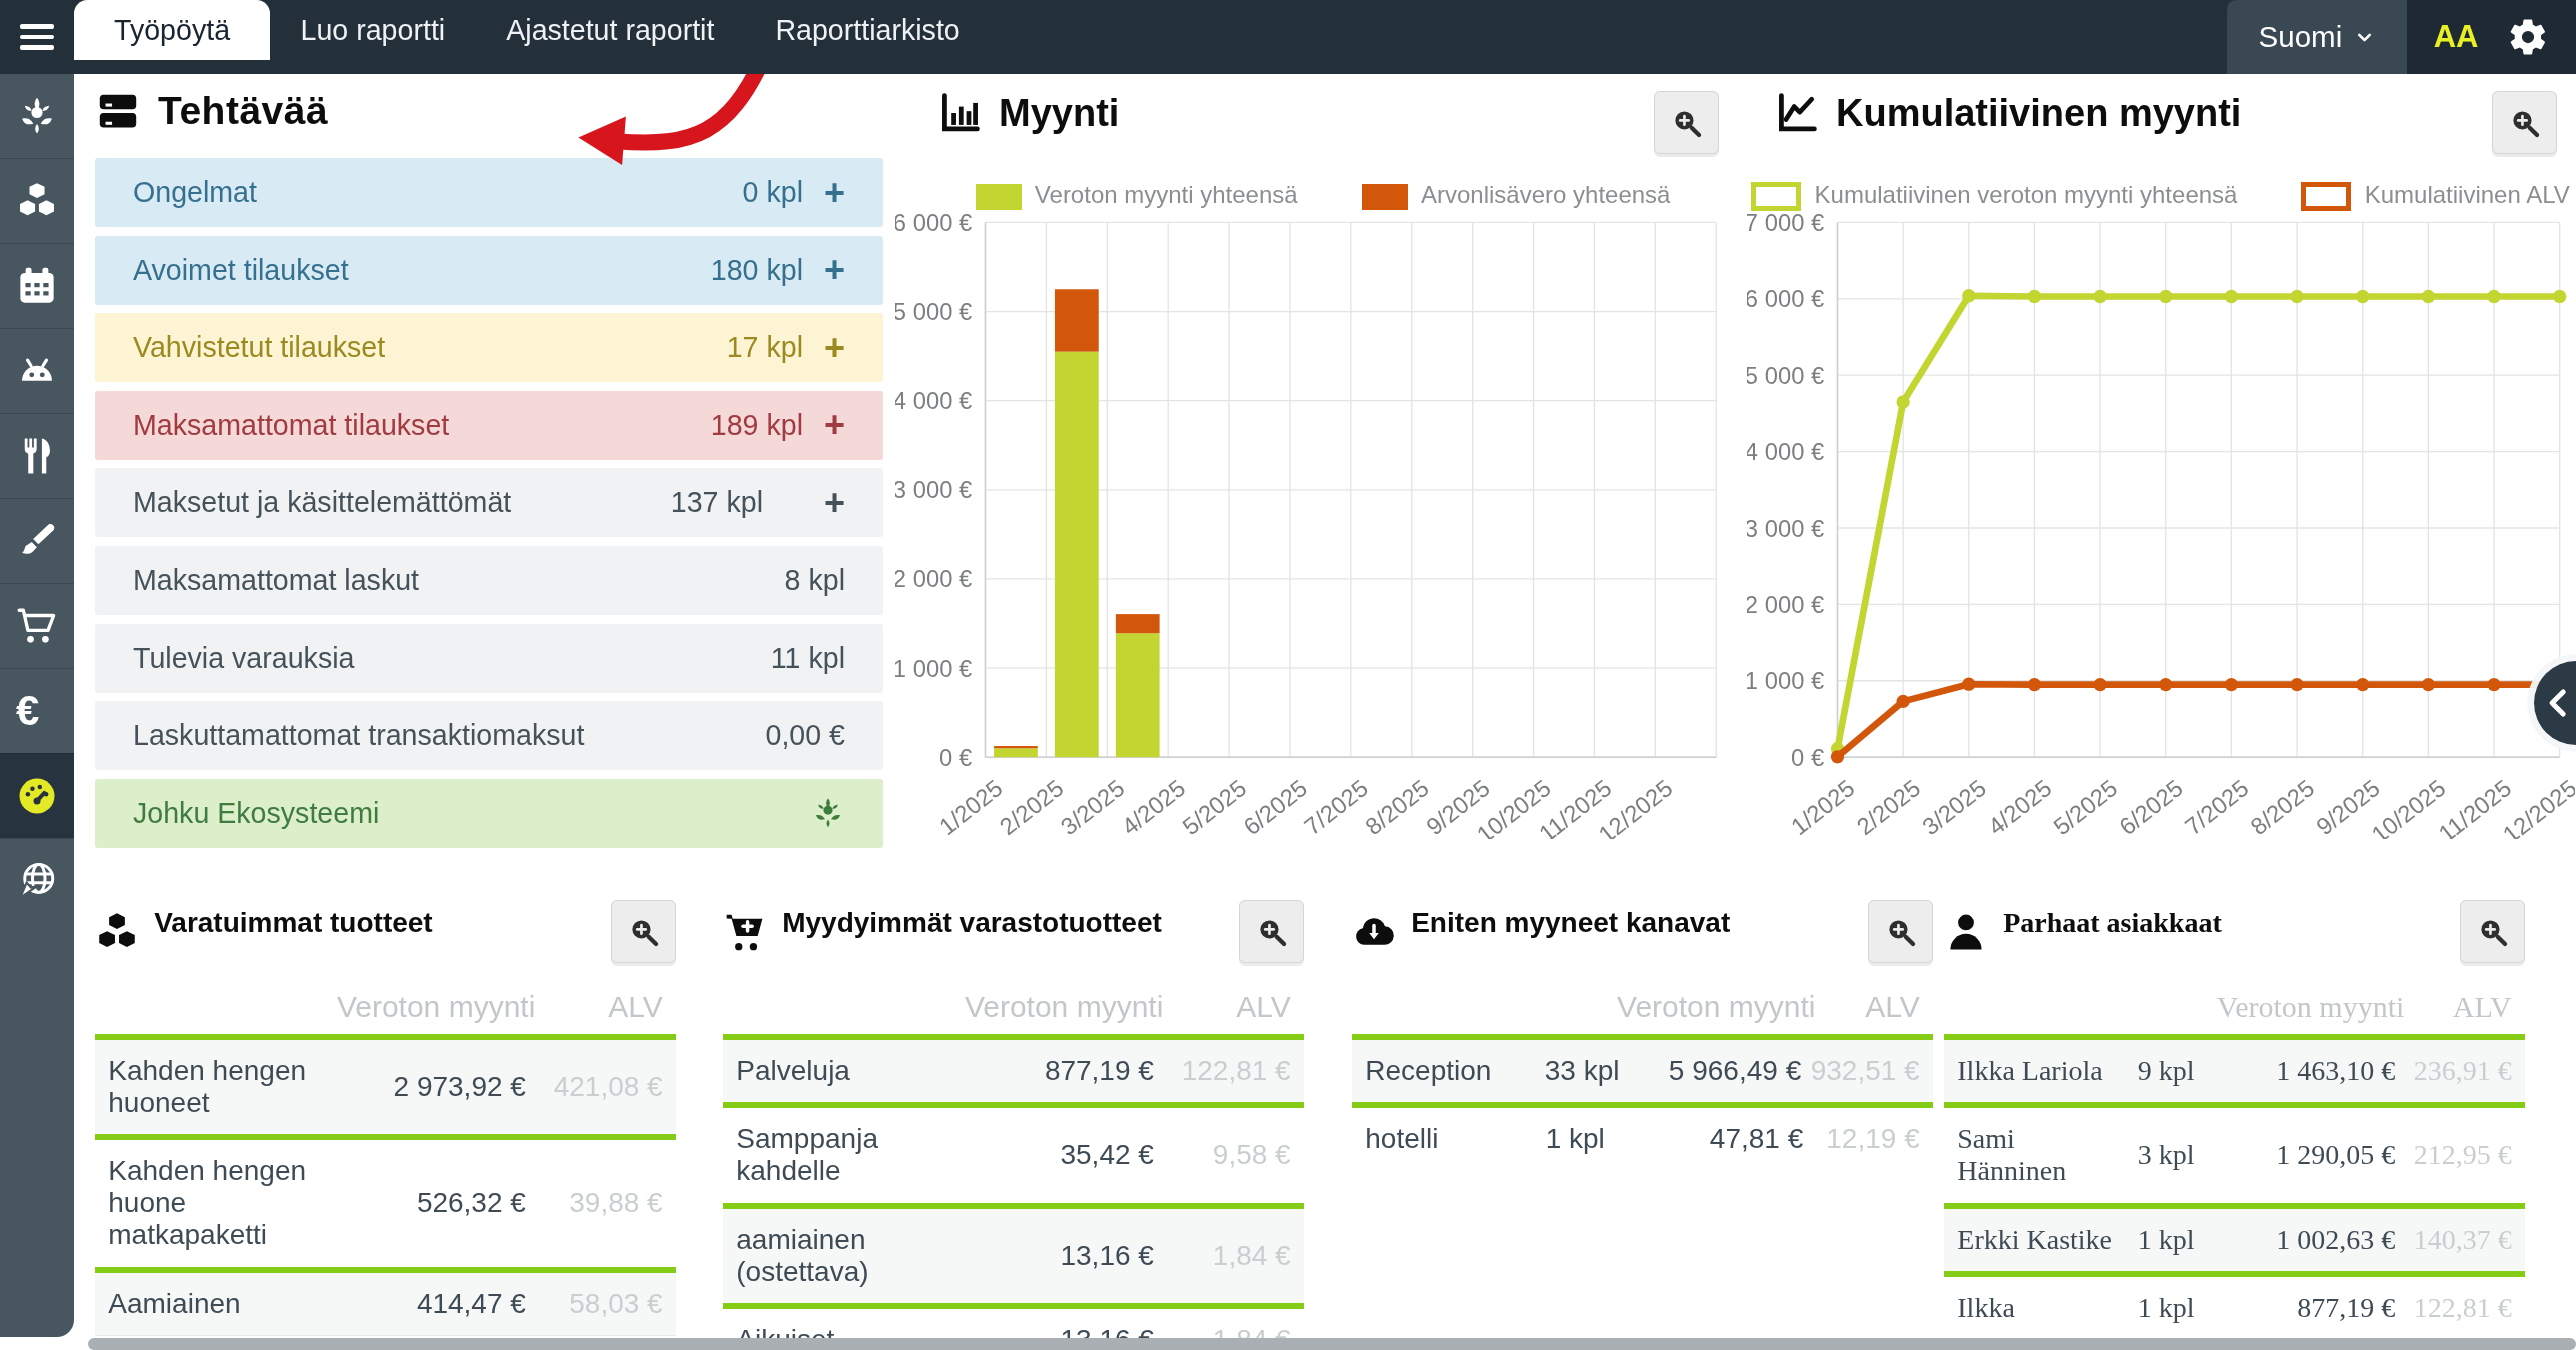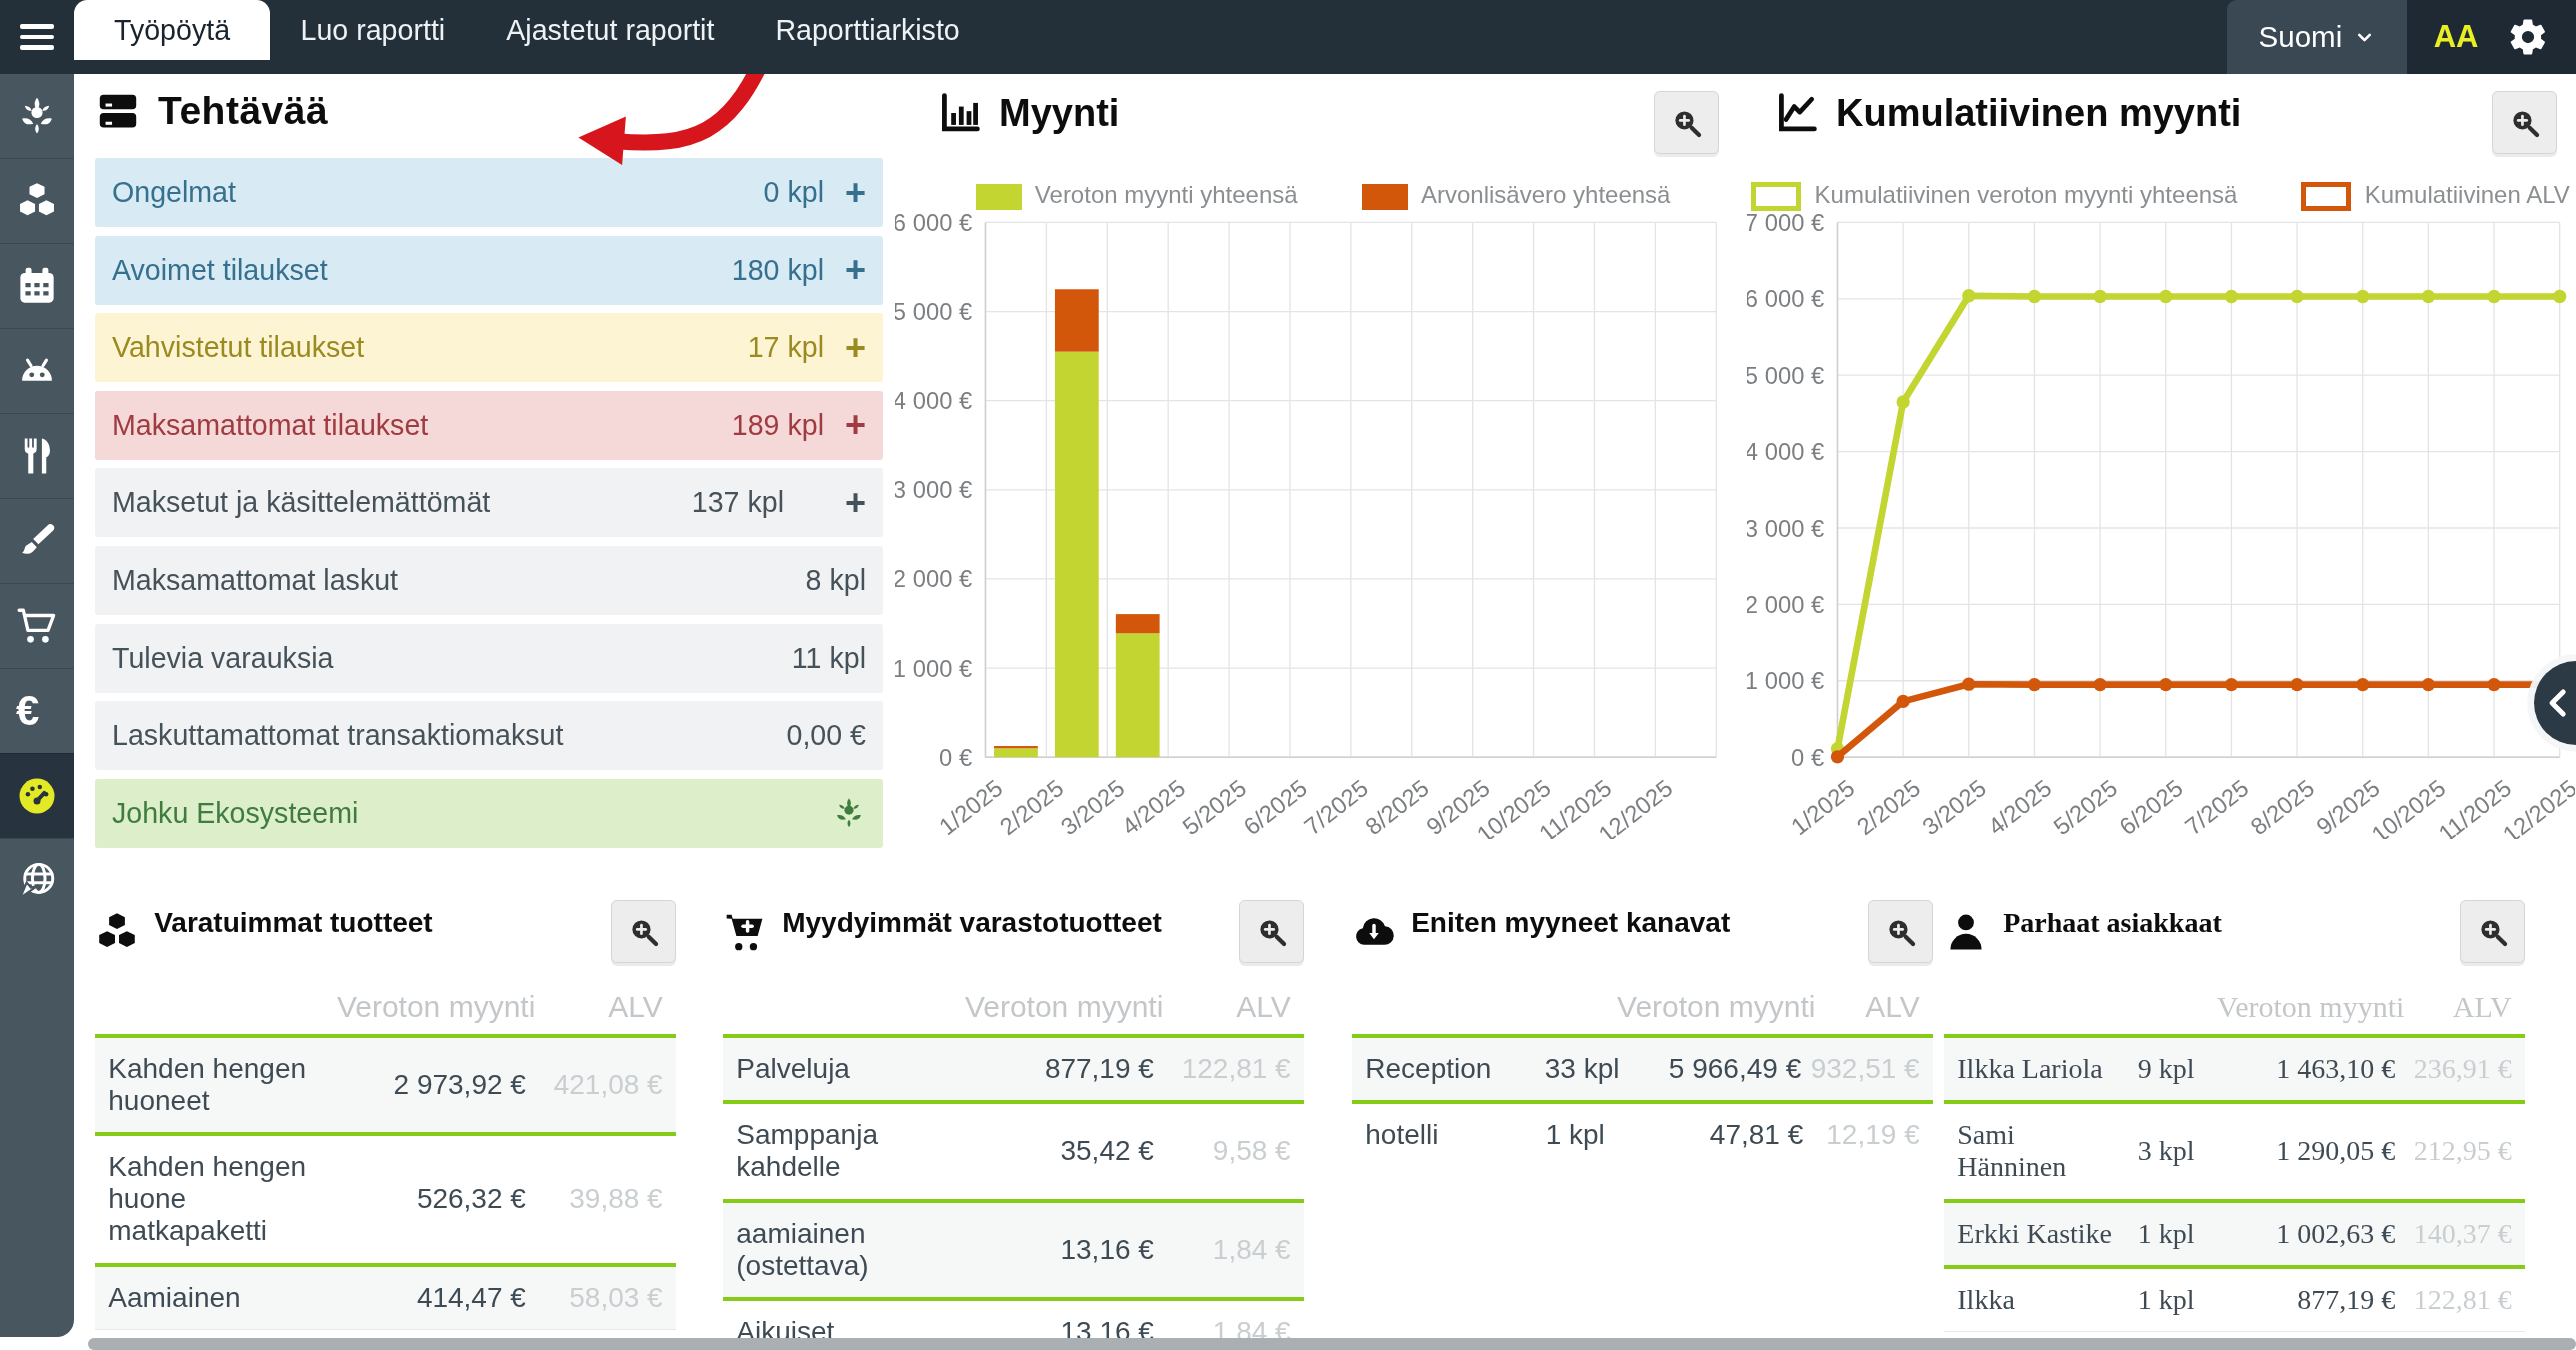--- a/index.html
+++ b/index.html
@@ -28,21 +28,21 @@
   .side-cell.active{background:#27333f;--icon-bg:#27333f;color:#e3ea25;}
   .side-cell .ic{width:42px;height:42px;}
   .euro-glyph{font-size:42px;font-weight:bold;color:#fff;line-height:1;}
 
   
   .tasks-head{position:absolute;left:95px;top:88px;display:flex;align-items:center;gap:17px;--icon-bg:#fff;}
   .tasks-head .ic{width:46px;height:46px;color:#0d0d0d;}
   .tasks-title{font-size:39px;font-weight:bold;color:#0d0d0d;letter-spacing:0.5px;}
   #redArrow{position:absolute;left:567px;top:50px;width:209px;height:133px;z-index:5;}
   .task-rows{position:absolute;left:95px;top:158px;width:788px;display:flex;flex-direction:column;gap:8.6px;}
-  .task-row{height:69px;border-radius:2.9px;display:flex;align-items:center;padding:0 17px;font-size:28.6px;cursor:pointer;}
+  .task-row{height:69px;border-radius:2.9px;display:flex;align-items:center;padding:0 38px;font-size:28.6px;cursor:pointer;}
   .task-row .lbl{flex:1;}
   .task-row .val{white-space:nowrap;}
   .task-row .plus{width:42px;text-align:right;font-size:36px;font-weight:bold;line-height:1;}
   .task-row.info{background:#d8eaf4;color:#36708f;}
   .task-row.warning{background:#fdf4d3;color:#9a8a20;}
   .task-row.danger{background:#f5d8d8;color:#a03c41;}
   .task-row.neutral{background:#f1f2f3;color:#46525a;gap:40px;}
   .task-row.success{background:#dcefca;color:#407c40;--icon-bg:#dcefca;}
   .task-row .row-ic{width:34px;height:34px;margin-left:auto;color:#3e7d3e;}
 
@@ -60,21 +60,21 @@
   
   .panel{position:absolute;top:906px;width:581px;}
   .panel-head{display:flex;align-items:flex-start;gap:15.2px;--icon-bg:#fff;}
   .panel-head .ic{width:44px;height:44px;color:#0d0d0d;flex:none;margin-top:3.8px;}
   .panel-title{font-size:28px;font-weight:bold;color:#0d0d0d;line-height:1.2;max-width:409px;}
   .cols{display:grid;align-items:center;column-gap:9.5px;}
   .cols.noqty{grid-template-columns:1.45fr 1.05fr .78fr;}
   .cols.qty{grid-template-columns:1.15fr .62fr 1.05fr .72fr;}
   .thead{margin-top:27px;padding:9.5px 13.3px;font-size:30px;color:#c3c7ca;}
   .thead .h{text-align:right;white-space:nowrap;}
-  .trow{padding:15.2px 13.3px;font-size:28px;color:#3f4b54;border-top:4px solid #84cc16;}
+  .trow{padding:15.2px 13.3px;font-size:28px;color:#3f4b54;border-top:6px solid #84cc16;}
   .trow:nth-child(odd){background:#f6f7f7;}
   .trow .num{text-align:right;white-space:nowrap;}
   .trow .alv{text-align:right;color:#c9ced1;white-space:nowrap;}
   .trow .qty{white-space:nowrap;}
   .partial{height:17px;border-top:1px solid #e8eaea;}
 
   
   .edge-btn{position:absolute;right:-42px;top:661px;width:84px;height:84px;border-radius:50%;background:#2c3a46;box-shadow:0 0 0 6.7px rgba(244,246,247,.95);display:flex;align-items:center;justify-content:center;color:#fff;cursor:pointer;z-index:40;}
   .edge-btn .ic{width:38px;height:38px;margin-right:32px;}
   .hscroll{position:absolute;left:88px;top:1338px;width:2488px;height:12.4px;background:#a9afb3;border-radius:6.7px;z-index:35;cursor:grab;}

